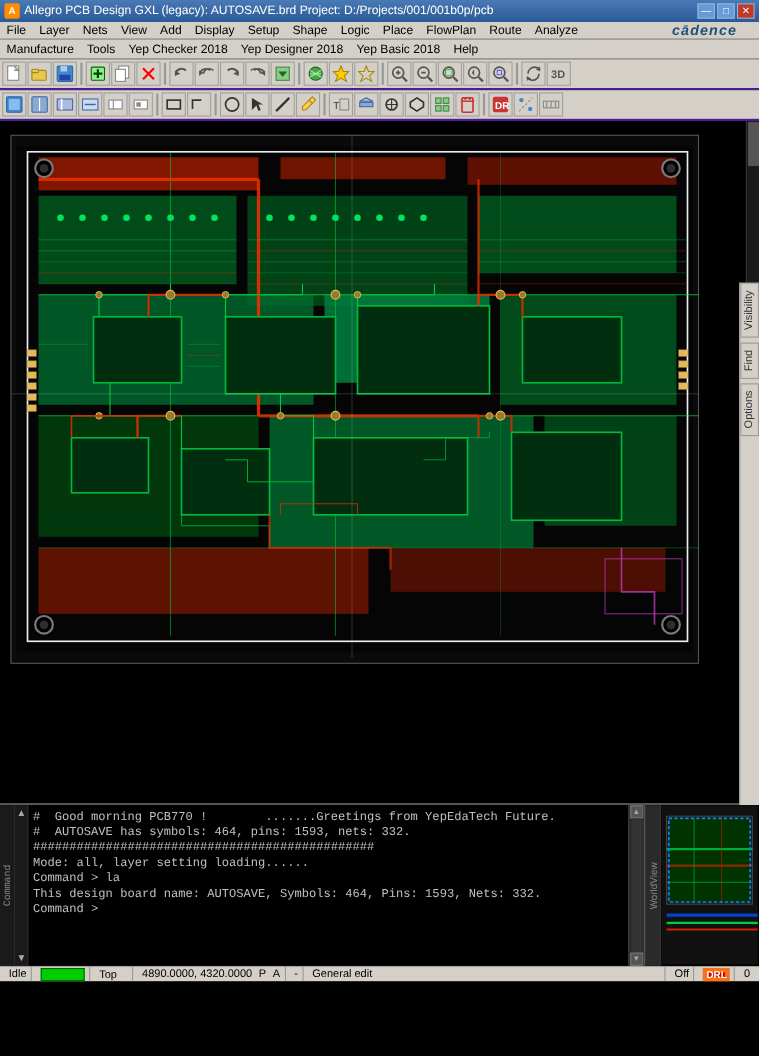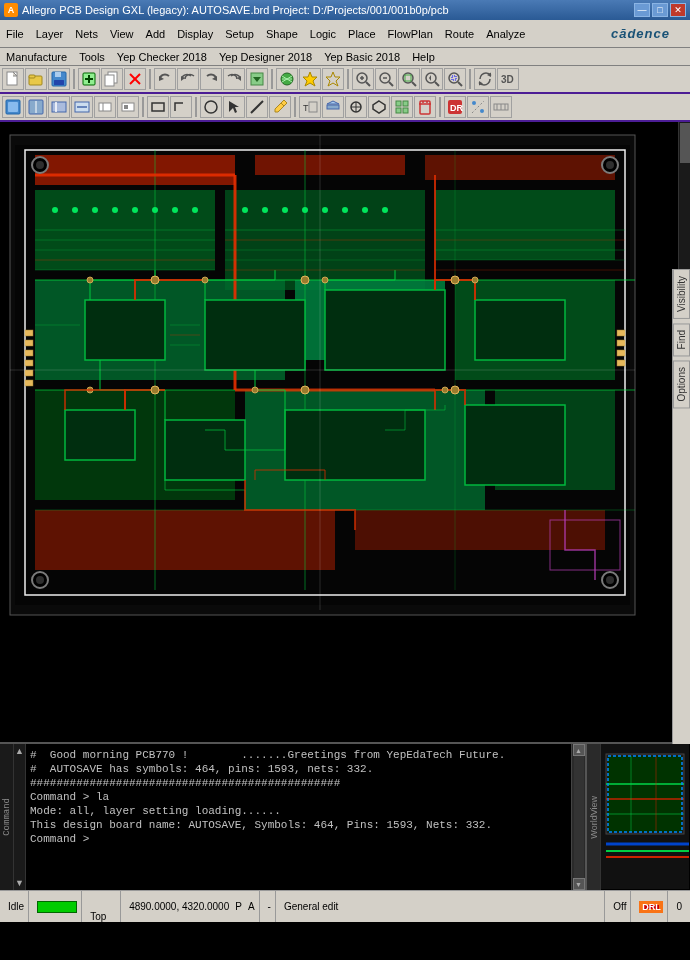--- a/index.html
+++ b/index.html
@@ -18,21 +18,21 @@
     }
     #title-bar .title-text { display: flex; align-items: center; gap: 4px; font-size: 11px; }
     #title-bar .title-icon { width: 14px; height: 14px; background: #ff8c00; border-radius: 2px; font-size: 9px; display: flex; align-items: center; justify-content: center; color: white; font-weight: bold; }
     #title-bar .win-controls { display: flex; gap: 2px; }
     #title-bar .win-btn { width: 16px; height: 14px; background: #6a9ad4; border: 1px solid #8ab4e4; display: flex; align-items: center; justify-content: center; font-size: 9px; color: white; cursor: pointer; }
     #title-bar .win-btn.close { background: #c0392b; }
 
     
     #menu-bar {
       background: #d4d0c8;
-      height: 28px;
+      height: 16px;
       display: flex;
       align-items: center;
       border-bottom: 1px solid #808080;
       font-size: 11px;
       color: #000;
     }
     .menu-item {
       padding: 1px 6px;
       cursor: pointer;
       height: 100%;
@@ -681,22 +681,22 @@
 
   <div style="width:12px; background:#1a1a1a; display:flex; flex-direction:column; align-items:center; border-right:1px solid #333;">
     <div style="color:#aaa; font-size:9px; padding:2px 0; cursor:pointer;">▲</div>
     <div style="color:#aaa; font-size:9px; margin-top:auto; padding:2px 0; cursor:pointer;">▼</div>
   </div>
 
   <div id="console-left" style="flex:1; background:#000; color:#c0c0c0; font-family:'Courier New', monospace; font-size:11px; padding:4px; overflow:hidden; position:relative;">
     <div class="console-line">#  Good morning PCB770 !        .......Greetings from YepEdaTech Future.</div>
     <div class="console-line">#  AUTOSAVE has symbols: 464, pins: 1593, nets: 332.</div>
     <div class="console-line">###############################################</div>
+    <div class="console-line">Mode: all, layer setting loading......</div>
     <div class="console-line">Command &gt; la</div>
-    <div class="console-line">Mode: all, layer setting loading......</div>
     <div class="console-line">This design board name: AUTOSAVE, Symbols: 464, Pins: 1593, Nets: 332.</div>
     <div class="console-line">Command &gt;</div>
   </div>
 
   <div style="width:14px; background:#2a2a2a; display:flex; flex-direction:column; align-items:center; border-left:1px solid #444;">
     <div style="width:12px; height:12px; background:#555; border:1px solid #777; display:flex; align-items:center; justify-content:center; font-size:7px; color:#aaa; cursor:pointer;">▲</div>
     <div style="flex:1; background:#333; width:10px;"></div>
     <div style="width:12px; height:12px; background:#555; border:1px solid #777; display:flex; align-items:center; justify-content:center; font-size:7px; color:#aaa; cursor:pointer;">▼</div>
   </div>
 
@@ -722,21 +722,21 @@
         <rect x="7" y="12" width="74" height="76" fill="none" stroke="#0088ff" stroke-width="1.5" stroke-dasharray="3,2"></rect>
 
         <line x1="5" y1="100" x2="88" y2="100" stroke="#0044cc" stroke-width="3"></line>
         <line x1="5" y1="107" x2="88" y2="107" stroke="#00cc44" stroke-width="2"></line>
         <line x1="5" y1="113" x2="88" y2="113" stroke="#cc2200" stroke-width="2"></line>
       </svg>
     </div>
   </div>
 </div>
 
-<div id="status-bar" style="background:#d4d0c8; height:32px; display:flex; align-items:center; border-top:1px solid #999; font-size:10px;">
+<div id="status-bar" style="background:#d4d0c8; height:14px; display:flex; align-items:center; border-top:1px solid #999; font-size:10px;">
   <div class="status-segment">
     <span style="color:#000;">Idle</span>
   </div>
   <div class="status-segment">
     <div class="status-green-box"></div>
   </div>
   <div class="status-segment" style="cursor:pointer; min-width:35px;align-items:flex-end;">
     <span>Top</span>
   </div>
   <div class="status-segment" style="min-width:120px;">

